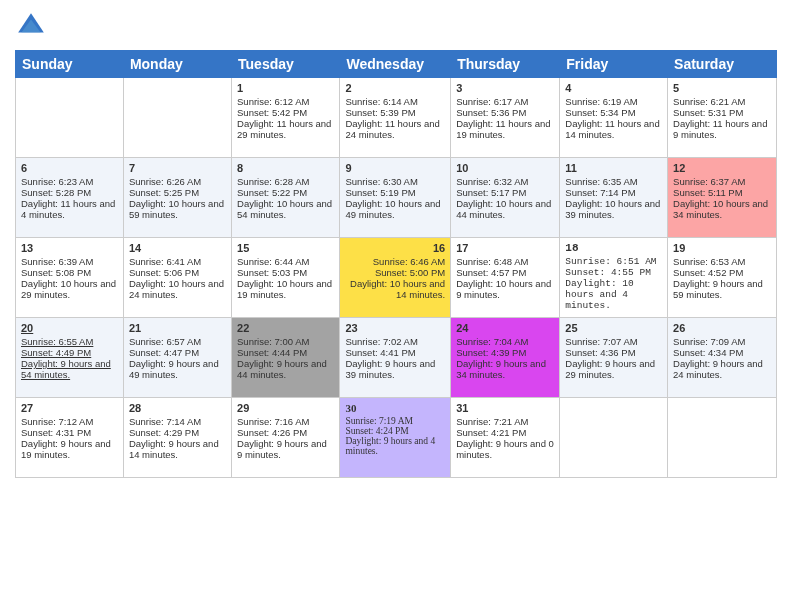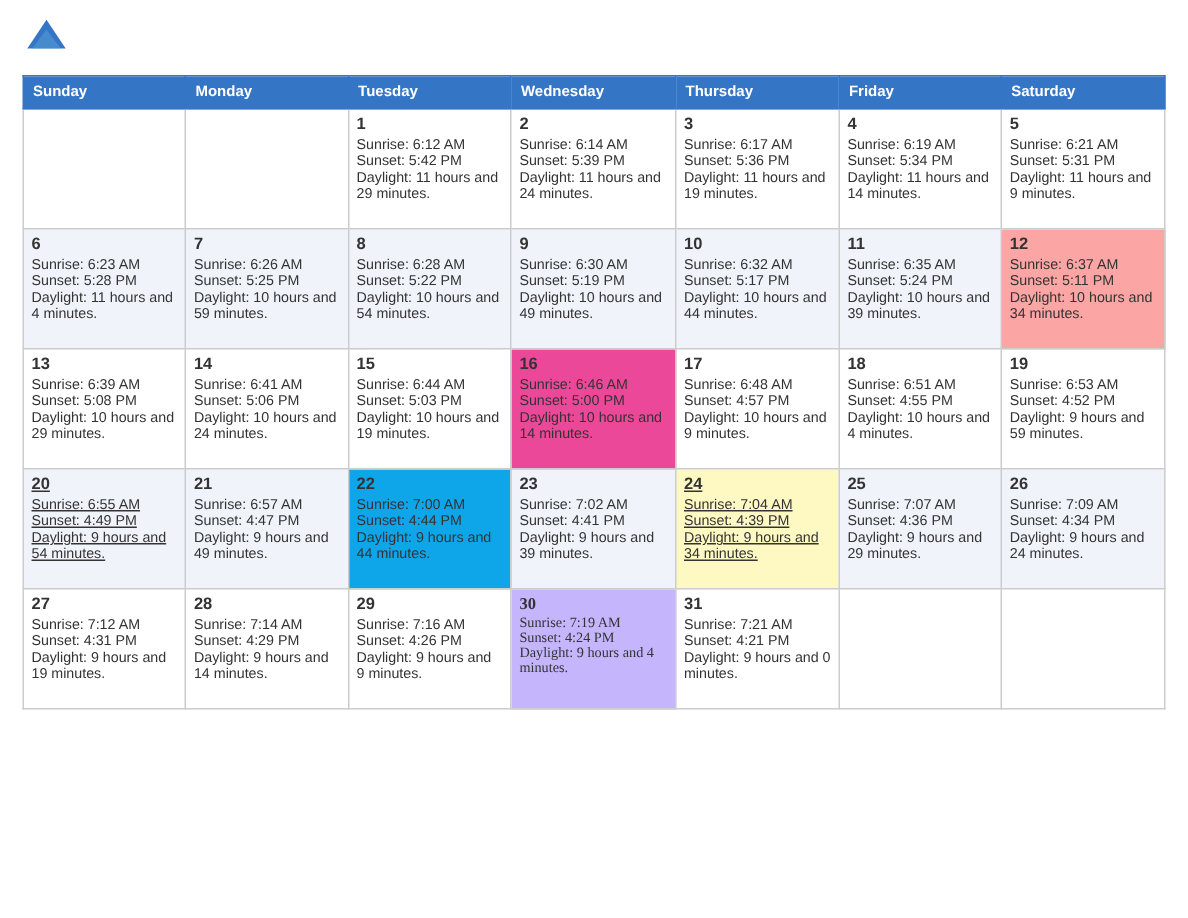--- a/index.html
+++ b/index.html
@@ -60,21 +60,21 @@
     }
     .calendar {
       width: 100%;
       border-collapse: collapse;
     }
     .calendar th {
       background-color: #3575c6;
       color: #fff;
       text-align: left;
       padding: 5px 6px;
-      font-size: 10px;
+      font-size: 14px;
       border: 1px solid #3575c6;
     }
     .calendar td {
       border: 1px solid #ccc;
       vertical-align: top;
       padding: 4px 5px;
       width: 113px;
       height: 80px;
       font-size: 9.5px;
       color: #333;
@@ -170,75 +170,75 @@
           <td style="background: rgb(240, 244, 250);"><span class="day-num">9</span>
         <span>Sunrise: 6:30 AM</span><br>
         <span>Sunset: 5:19 PM</span><br>
         <span>Daylight: 10 hours and 49 minutes.</span></td>
           <td style="background: rgb(240, 244, 250);"><span class="day-num">10</span>
         <span>Sunrise: 6:32 AM</span><br>
         <span>Sunset: 5:17 PM</span><br>
         <span>Daylight: 10 hours and 44 minutes.</span></td>
           <td style="background: rgb(240, 244, 250);"><span class="day-num">11</span>
         <span>Sunrise: 6:35 AM</span><br>
-        <span>Sunset: 5:24 PM</span><br>
+        <span>Sunset: 7:14 PM</span><br>
         <span>Daylight: 10 hours and 39 minutes.</span></td>
           <td style="background: #fca5a5;"><span class="day-num">12</span>
         <span>Sunrise: 6:37 AM</span><br>
         <span>Sunset: 5:11 PM</span><br>
         <span>Daylight: 10 hours and 34 minutes.</span></td>
         </tr>
         <tr>
           <td style="background: rgb(255, 255, 255);"><span class="day-num">13</span>
         <span>Sunrise: 6:39 AM</span><br>
         <span>Sunset: 5:08 PM</span><br>
         <span>Daylight: 10 hours and 29 minutes.</span></td>
           <td style="background: rgb(255, 255, 255);"><span class="day-num">14</span>
         <span>Sunrise: 6:41 AM</span><br>
         <span>Sunset: 5:06 PM</span><br>
         <span>Daylight: 10 hours and 24 minutes.</span></td>
           <td style="background: rgb(255, 255, 255); border-radius: 14px;"><span class="day-num">15</span>
         <span>Sunrise: 6:44 AM</span><br>
         <span>Sunset: 5:03 PM</span><br>
         <span>Daylight: 10 hours and 19 minutes.</span></td>
-          <td style="background: #ec4899;"><span class="day-num">16</span>
+          <td style="background: #fde047; text-align: right;"><span class="day-num">16</span>
         <span>Sunrise: 6:46 AM</span><br>
         <span>Sunset: 5:00 PM</span><br>
         <span>Daylight: 10 hours and 14 minutes.</span></td>
           <td style="background: rgb(255, 255, 255);"><span class="day-num">17</span>
         <span>Sunrise: 6:48 AM</span><br>
         <span>Sunset: 4:57 PM</span><br>
         <span>Daylight: 10 hours and 9 minutes.</span></td>
-          <td style="background: rgb(255, 255, 255);"><span class="day-num">18</span>
+          <td style="background: rgb(255, 255, 255); font-family: Liberation Mono, monospace;"><span class="day-num">18</span>
         <span>Sunrise: 6:51 AM</span><br>
         <span>Sunset: 4:55 PM</span><br>
         <span>Daylight: 10 hours and 4 minutes.</span></td>
           <td style="background: rgb(255, 255, 255);"><span class="day-num">19</span>
         <span>Sunrise: 6:53 AM</span><br>
         <span>Sunset: 4:52 PM</span><br>
         <span>Daylight: 9 hours and 59 minutes.</span></td>
         </tr>
         <tr>
           <td style="background: rgb(240, 244, 250); text-decoration: underline;"><span class="day-num">20</span>
         <span>Sunrise: 6:55 AM</span><br>
         <span>Sunset: 4:49 PM</span><br>
         <span>Daylight: 9 hours and 54 minutes.</span></td>
           <td style="background: rgb(240, 244, 250); margin-left: 21px;"><span class="day-num">21</span>
         <span>Sunrise: 6:57 AM</span><br>
         <span>Sunset: 4:47 PM</span><br>
         <span>Daylight: 9 hours and 49 minutes.</span></td>
-          <td style="background: #0ea5e9;"><span class="day-num">22</span>
+          <td style="background: #a3a3a3;"><span class="day-num">22</span>
         <span>Sunrise: 7:00 AM</span><br>
         <span>Sunset: 4:44 PM</span><br>
         <span>Daylight: 9 hours and 44 minutes.</span></td>
           <td style="background: rgb(240, 244, 250);"><span class="day-num">23</span>
         <span>Sunrise: 7:02 AM</span><br>
         <span>Sunset: 4:41 PM</span><br>
         <span>Daylight: 9 hours and 39 minutes.</span></td>
-          <td style="background: #fef9c3; text-decoration: underline;"><span class="day-num">24</span>
+          <td style="background: #d946ef;"><span class="day-num">24</span>
         <span>Sunrise: 7:04 AM</span><br>
         <span>Sunset: 4:39 PM</span><br>
         <span>Daylight: 9 hours and 34 minutes.</span></td>
           <td style="background: rgb(240, 244, 250);"><span class="day-num">25</span>
         <span>Sunrise: 7:07 AM</span><br>
         <span>Sunset: 4:36 PM</span><br>
         <span>Daylight: 9 hours and 29 minutes.</span></td>
           <td style="background: rgb(240, 244, 250);"><span class="day-num">26</span>
         <span>Sunrise: 7:09 AM</span><br>
         <span>Sunset: 4:34 PM</span><br>

